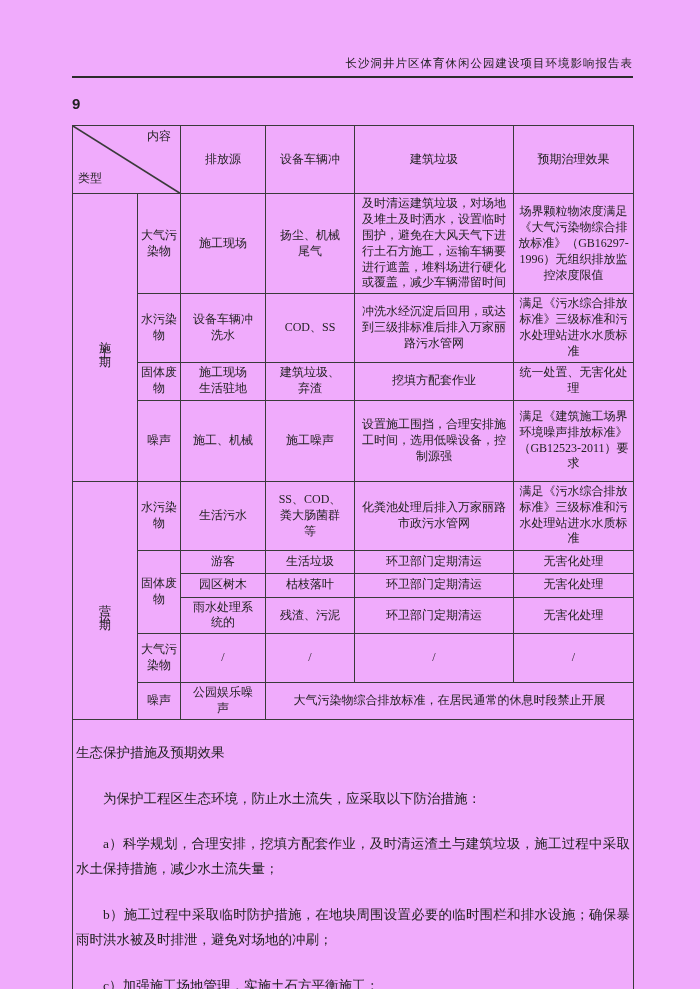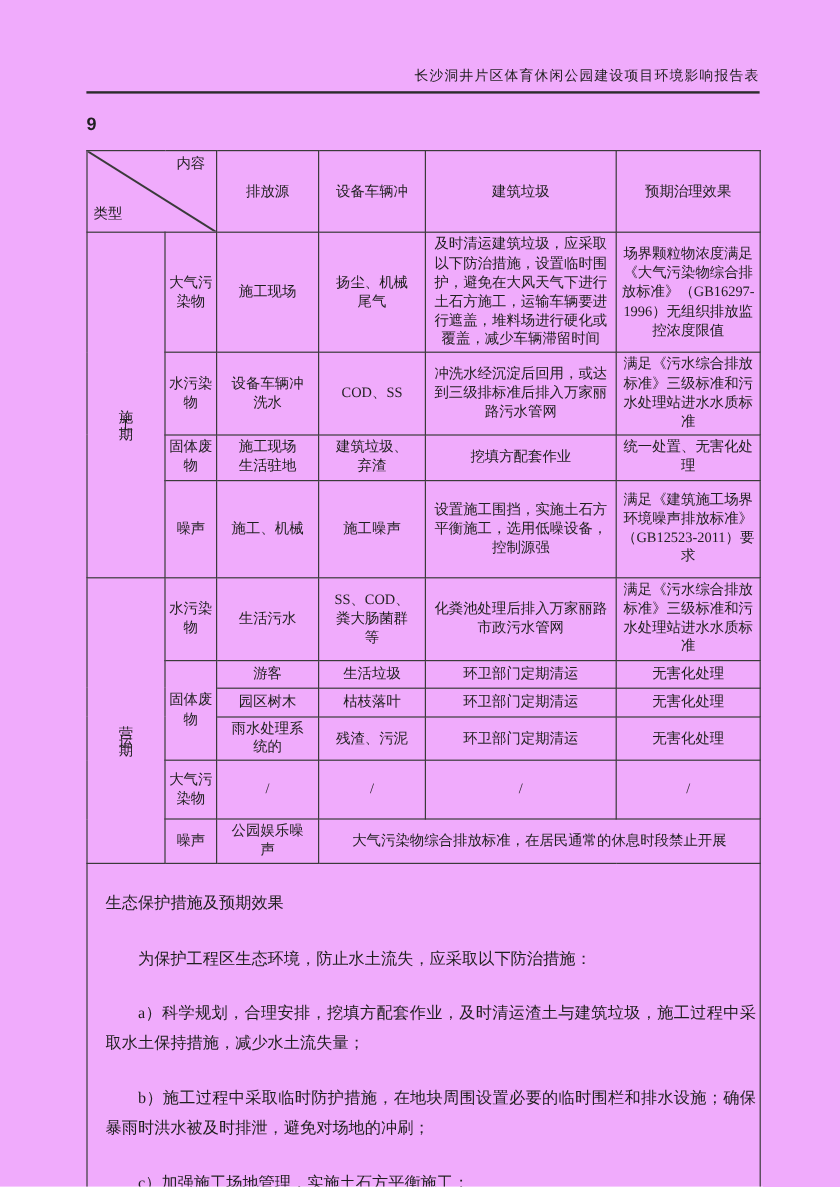--- a/index.html
+++ b/index.html
@@ -36,21 +36,21 @@
   th.corner .corner-bottom { position:absolute; bottom:6px; left:5px; }
   .v-label {
     writing-mode:vertical-rl; text-orientation:upright;
     letter-spacing:7px; display:inline-block; line-height:1;
   }
   td.eco-cell {
     text-align:left; vertical-align:top; white-space:normal;
     padding:9px 13px 6px 12px; font-size:13.5px; word-break:normal;
   }
   .eco-cell p {
-    margin:0 0 3px 12px; line-height:25px; text-align:justify;
+    margin:0 0 3px 0; line-height:25px; text-align:justify;
   }
   .eco-cell p.indent { text-indent:2em; }
 </style>
 </head>
 <body>
 
 <div class="page">
 
   <div class="running-header">长沙洞井片区体育休闲公园建设项目环境影响报告表</div>
 
@@ -84,21 +84,21 @@
     </tr>
 
     <tr style="height:88px">
       <td rowspan="4">
         <span class="v-label">施工期</span>
       </td>
       <td>大气污染物</td>
       <td>施工现场</td>
       <td>扬尘、机械
 尾气</td>
-      <td>及时清运建筑垃圾，应采取以下防治措施，设置临时围护，避免在大风天气下进行土石方施工，运输车辆要进行遮盖，堆料场进行硬化或覆盖，减少车辆滞留时间</td>
+      <td>及时清运建筑垃圾，对场地及堆土及时洒水，设置临时围护，避免在大风天气下进行土石方施工，运输车辆要进行遮盖，堆料场进行硬化或覆盖，减少车辆滞留时间</td>
       <td>场界颗粒物浓度满足《大气污染物综合排放标准》（GB16297-1996）无组织排放监控浓度限值</td>
     </tr>
     <tr style="height:67px">
       <td>水污染物</td>
       <td>设备车辆冲
 洗水</td>
       <td>COD、SS</td>
       <td>冲洗水经沉淀后回用，或达到三级排标准后排入万家丽路污水管网</td>
       <td>满足《污水综合排放标准》三级标准和污水处理站进水水质标准</td>
     </tr>
@@ -108,21 +108,21 @@
 生活驻地</td>
       <td>建筑垃圾、
 弃渣</td>
       <td>挖填方配套作业</td>
       <td>统一处置、无害化处理</td>
     </tr>
     <tr style="height:81px">
       <td>噪声</td>
       <td>施工、机械</td>
       <td>施工噪声</td>
-      <td>设置施工围挡，实施土石方平衡施工，选用低噪设备，控制源强</td>
+      <td>设置施工围挡，合理安排施工时间，选用低噪设备，控制源强</td>
       <td>满足《建筑施工场界环境噪声排放标准》（GB12523-2011）要求</td>
     </tr>
 
     <tr style="height:69px">
       <td rowspan="6">
         <span class="v-label">营运期</span>
       </td>
       <td>水污染物</td>
       <td>生活污水</td>
       <td>SS、COD、

